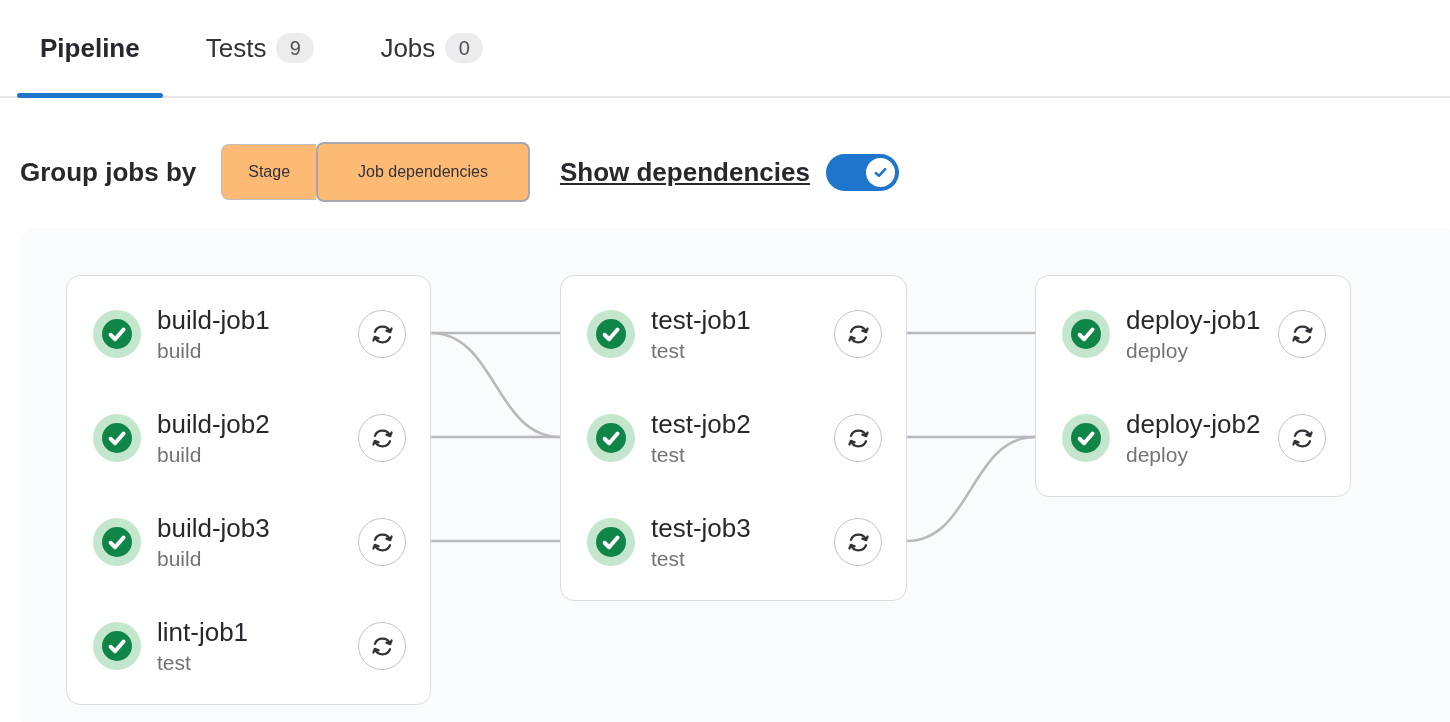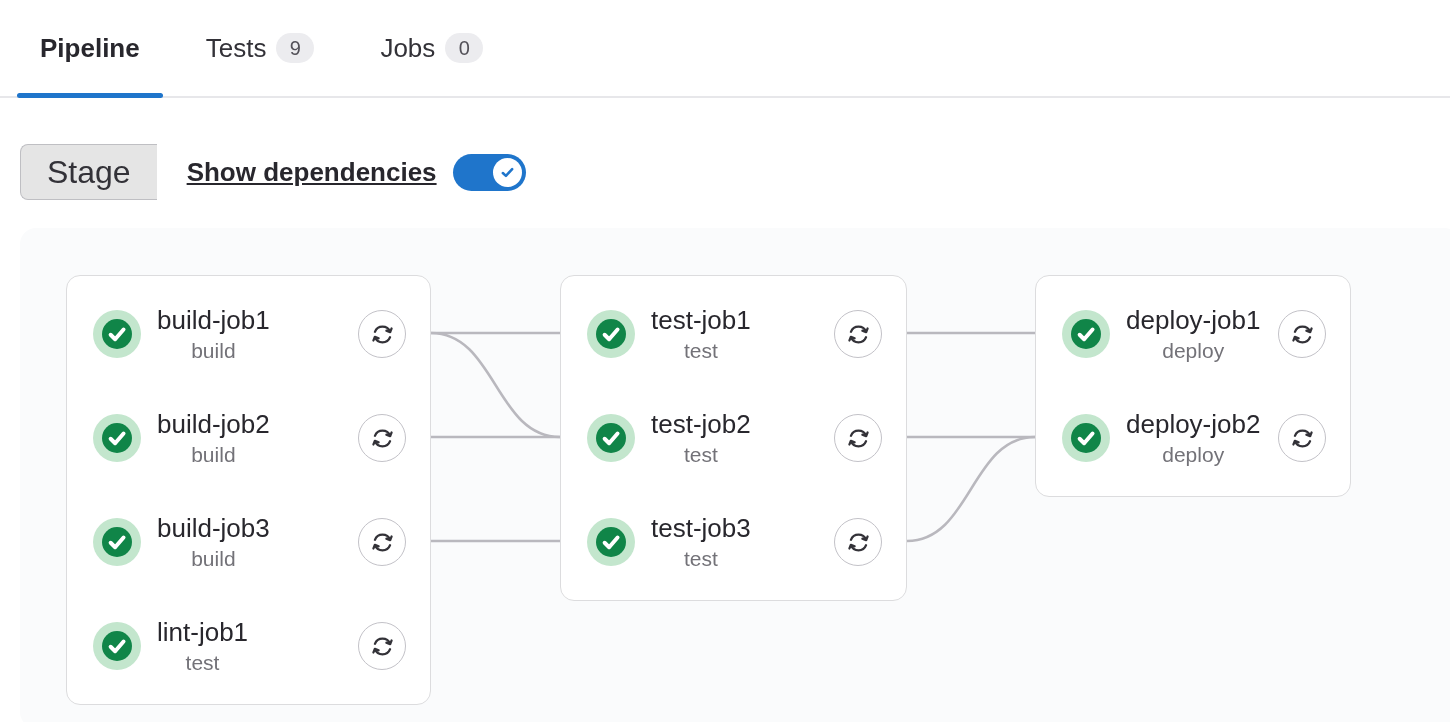--- a/index.html
+++ b/index.html
@@ -21,38 +21,38 @@
   .tab.active::after{content:""; position:absolute; left:0; right:0; bottom:-2px; height:5px;
        background:var(--accent); border-radius:3px;}
   .tab-badge{display:inline-flex; align-items:center; justify-content:center; min-width:38px; height:30px;
        padding:0 13px; border-radius:15px; background:var(--badge-bg); color:var(--badge-text);
        font-size:20px; font-weight:400;}
 
   
   .controls{position:absolute; left:20px; top:140px; height:64px; display:flex; align-items:center;}
   .group-label{font-size:26px; font-weight:700; margin-right:25px;}
   .segmented{display:flex; align-items:center;}
-  .seg{font-family:inherit; font-size:32px; color:#333238; background:#e5e5e5; cursor:pointer;
+  .seg{font-family:inherit; font-size:16px; color:#333238; background:#fdba74; cursor:pointer;
        height:56px; padding:0 26px; border:1px solid var(--seg-border);}
   .seg:first-child{border-radius:8px 0 0 8px; border-right:none;}
   .seg.selected{height:60px; padding:0 40px; border:2px solid var(--seg-border-sel); border-radius:8px;}
   .show-label{font-size:26px; font-weight:700; margin-left:30px;text-decoration:underline;}
   .toggle{position:relative; width:73px; height:37px; margin-left:16px; border:none; border-radius:19px;
        background:var(--accent); cursor:pointer;}
   .toggle-knob{position:absolute; top:4px; right:4px; width:29px; height:29px; border-radius:50%;
        background:#fff; display:flex; align-items:center; justify-content:center;}
 
   
   .graph{position:absolute; left:20px; top:228px; width:1440px; height:500px;
        background:var(--graph-bg); border-radius:16px;}
   .links-svg{position:absolute; left:0; top:0; z-index:1;}
   .link{fill:none; stroke:var(--link); stroke-width:2.5px;}
   .job-card{position:absolute; z-index:2; background:#fff; border:1px solid var(--card-border);
        border-radius:14px; padding:6px 0;}
-  .job-row{display:flex; align-items:center; height:104px; padding-left:26px; padding-right:24px; cursor:pointer;text-align:center;}
+  .job-row{display:flex; align-items:center; height:104px; padding-left:26px; padding-right:24px; cursor:pointer;}
   .status-icon{flex:none; width:48px; height:48px; border-radius:50%; background:var(--green-ring);
        display:flex; align-items:center; justify-content:center;}
   .job-text{display:flex; flex-direction:column; margin-left:16px; min-width:0;}
   .job-name{font-size:26px; line-height:33px; color:var(--text1); white-space:nowrap;}
   .job-stage{font-size:21px; line-height:27px; color:var(--text2); white-space:nowrap;}
   .spacer{flex:1;}
   .retry-btn{flex:none; width:48px; height:48px; border-radius:50%; background:#fff;
        border:1px solid var(--retry-border); color:#333238; cursor:pointer;
        display:flex; align-items:center; justify-content:center; padding:0;}
 </style>
@@ -70,22 +70,24 @@
     <span class="tab-badge">9</span>
   </a>
       <a class="tab">
     <span class="tab-label">Jobs</span>
     <span class="tab-badge">0</span>
   </a>
     </nav>
 </header>
 
 <section class="controls">
+  <span class="group-label">Group jobs by</span>
   <div class="segmented" id="segments">
       <button class="seg"><span>Stage</span></button>
+      <button class="seg selected"><span>Job dependencies</span></button>
     </div>
   <span class="show-label">Show dependencies</span>
   <button class="toggle" aria-checked="true" role="switch">
     <span class="toggle-knob">
       <svg viewBox="0 0 16 16" width="17" height="17">
         <path d="M3.6 8.5 L6.5 11.2 L12.4 4.8" fill="none" stroke="#1f75cb" stroke-width="2.4" stroke-linecap="round" stroke-linejoin="round"></path>
       </svg>
     </span>
   </button>
 </section>

